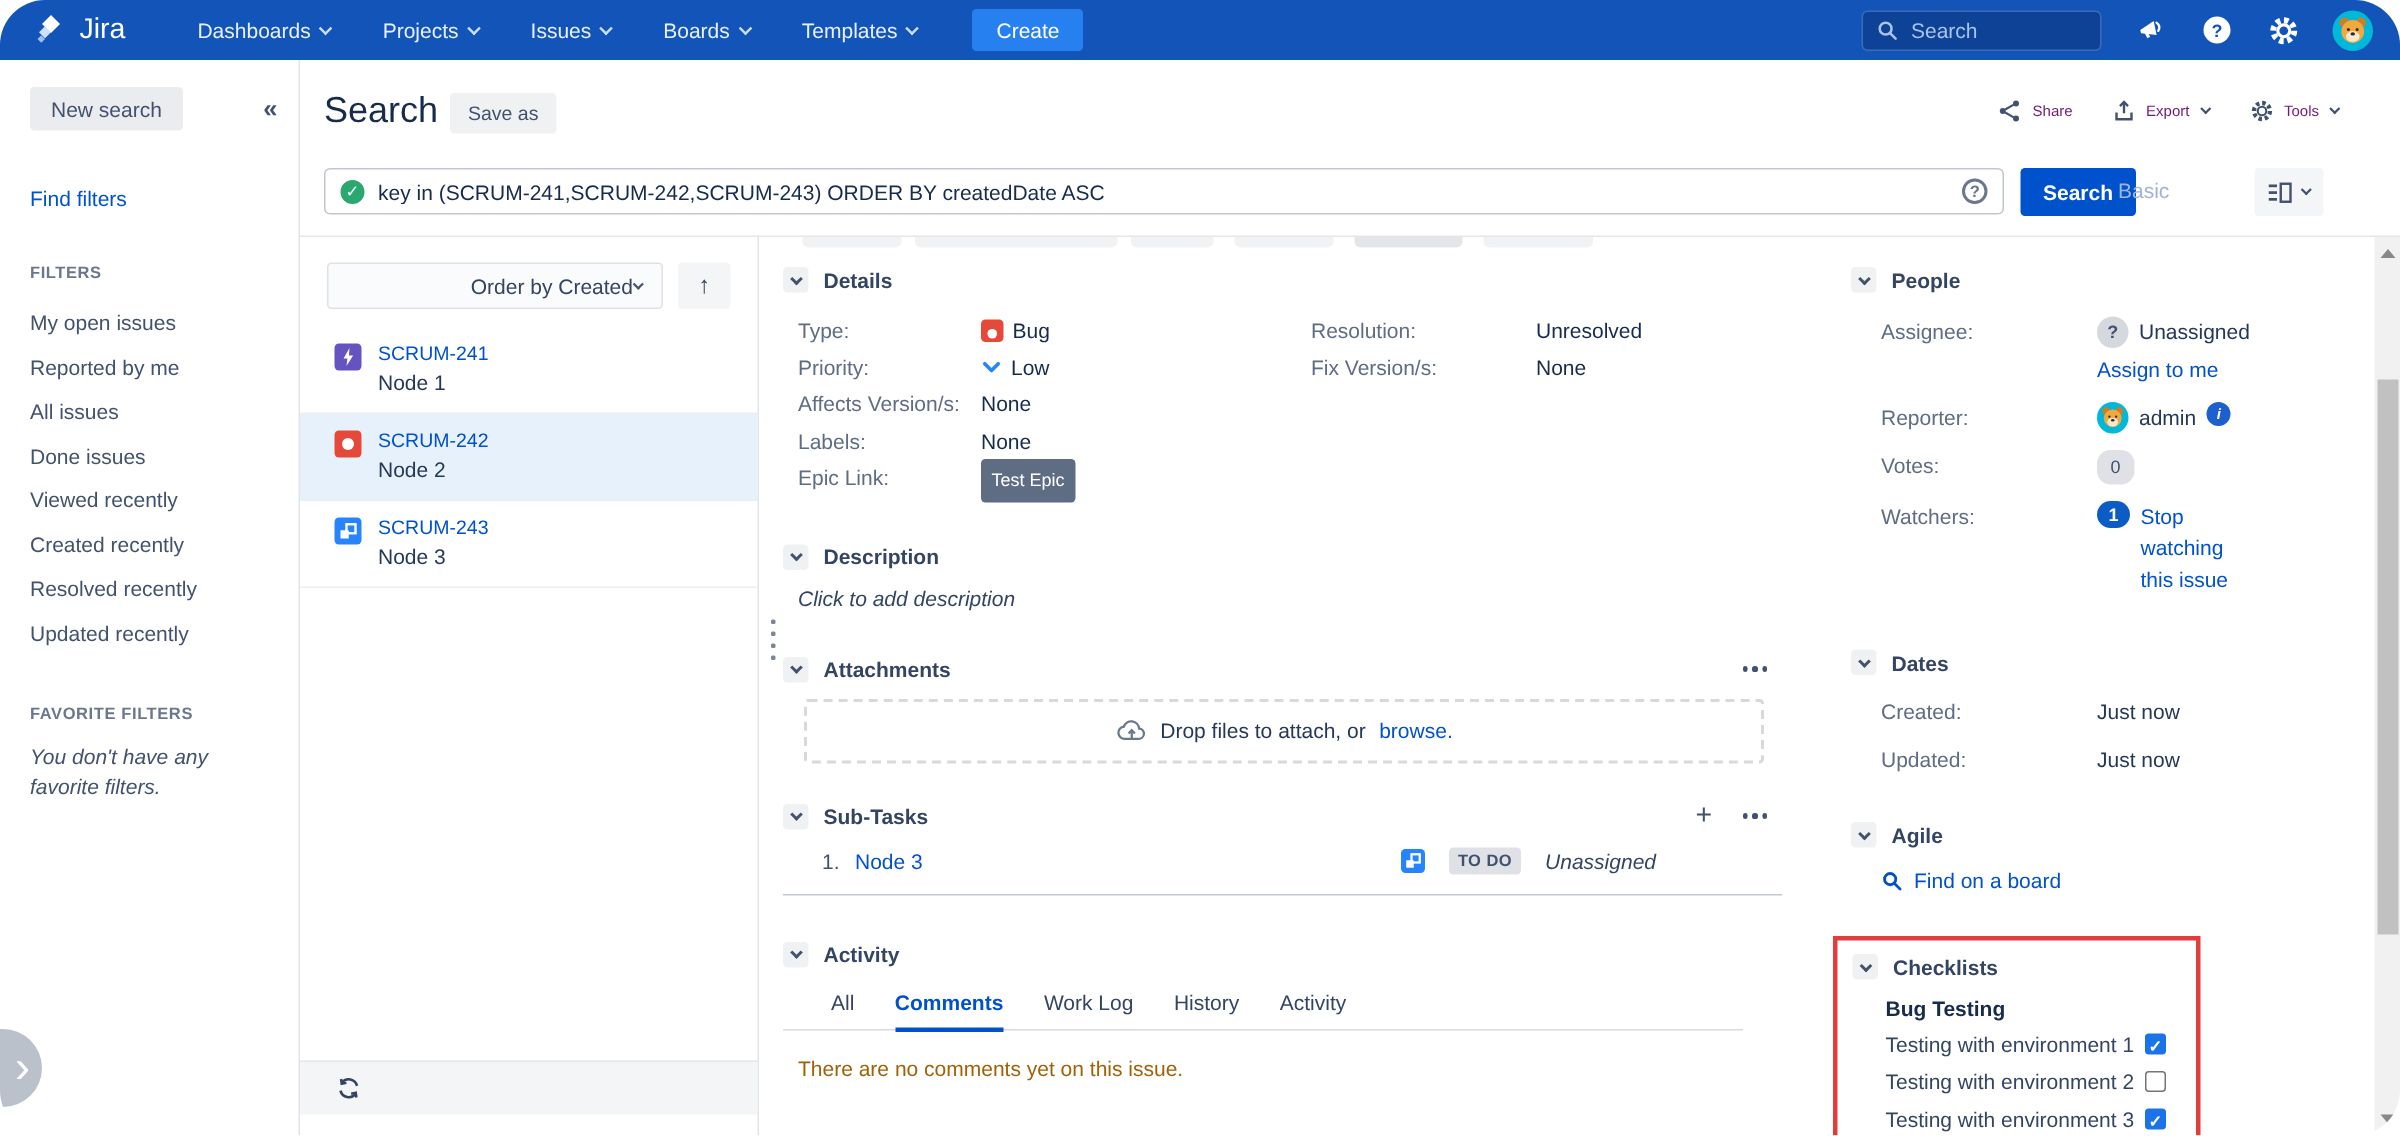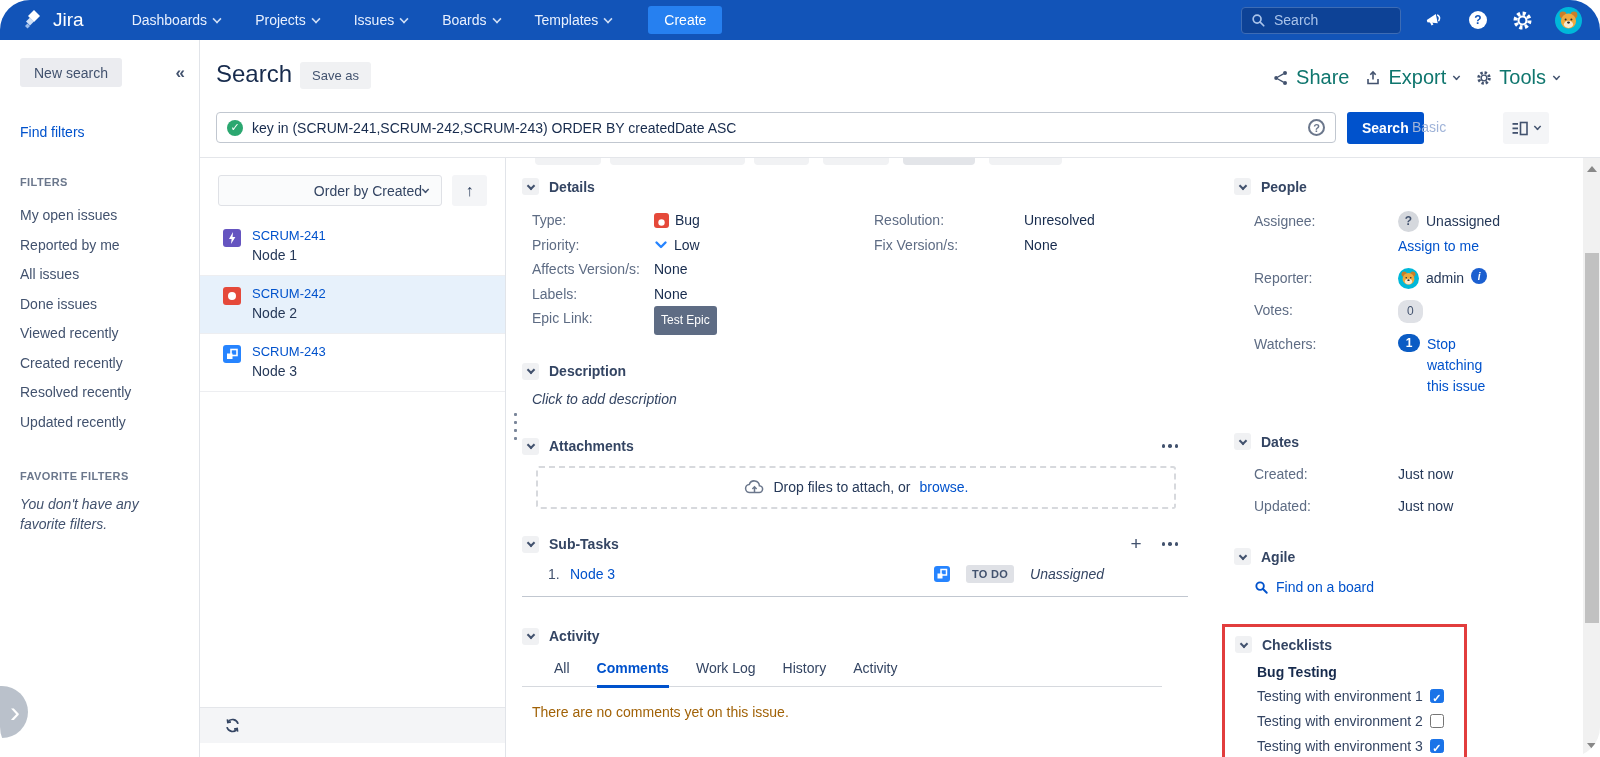--- a/index.html
+++ b/index.html
@@ -28,21 +28,21 @@
   .find-filters { margin-top:37px; color:#0052CC; cursor:pointer; }
   .side-head { margin-top:36px; font-size:11px; font-weight:700; color:#6B778C; letter-spacing:.4px; }
   .side-list { list-style:none; margin-top:13px; }
   .side-list li { color:#42526E; line-height:29.5px; cursor:pointer; }
   .fav-empty { margin-top:12px; font-style:italic; color:#42526E; width:150px; line-height:20px; }
 
   
   .hdr { position:absolute; left:200px; top:40px; width:1400px; height:118px; background:#fff; border-bottom:1px solid #E4E6EA; }
   .page-title { position:absolute; left:16px; top:20px; font-size:24px; font-weight:500; color:#172B4D; }
   .saveas-btn { position:absolute; left:100px; top:22px; background:#F0F1F3; border:none; border-radius:3px; height:27px; padding:0 12px; font-size:13px; color:#42526E; cursor:pointer; font-family:"Liberation Sans",sans-serif; }
-  .hdr-actions { position:absolute; right:40px; top:26px; display:flex; gap:16px; align-items:center; color:#0f766e; font-size:20px; }
+  .hdr-actions { position:absolute; right:40px; top:26px; display:flex; gap:26px; align-items:center; color:#701a75; font-size:10px; }
   .hdr-act { display:flex; align-items:center; gap:7px; cursor:pointer; }
   .gchev { width:7px; height:7px; border-right:2px solid #42526E; border-bottom:2px solid #42526E; transform:rotate(45deg) scale(.75); margin-top:-3px; }
   .jql-box { position:absolute; left:16px; top:72px; width:1120px; height:31px; border:1px solid #C1C7D0; border-radius:4px; display:flex; align-items:center; padding:0 10px; gap:9px; background:#fff; }
   .jql-box input { border:none; outline:none; flex:1; font-size:14px; color:#172B4D; font-family:"Liberation Sans",sans-serif; }
   .ok-dot { width:16px; height:16px; border-radius:50%; background:#2BA770; color:#fff; font-size:11px; display:flex; align-items:center; justify-content:center; flex:none; }
   .q-circle { width:17px; height:17px; border-radius:50%; border:2px solid #6B778C; color:#6B778C; font-size:11px; font-weight:700; display:flex; align-items:center; justify-content:center; flex:none; cursor:pointer; }
   .search-btn { position:absolute; left:1147px; top:72px; height:32px; padding:0 15px; background:#0052CC; color:#fff; font-weight:700; font-size:14px; border:none; border-radius:3px; cursor:pointer; font-family:"Liberation Sans",sans-serif; }
   .basic-link { position:absolute; left:1212px; top:79px; color:#9FB3D8; cursor:pointer; }
   .layout-btn { position:absolute; left:1303px; top:72px; width:46px; height:32px; background:#F4F5F7; border:none; border-radius:3px; display:flex; align-items:center; justify-content:center; gap:6px; cursor:pointer; }
 

